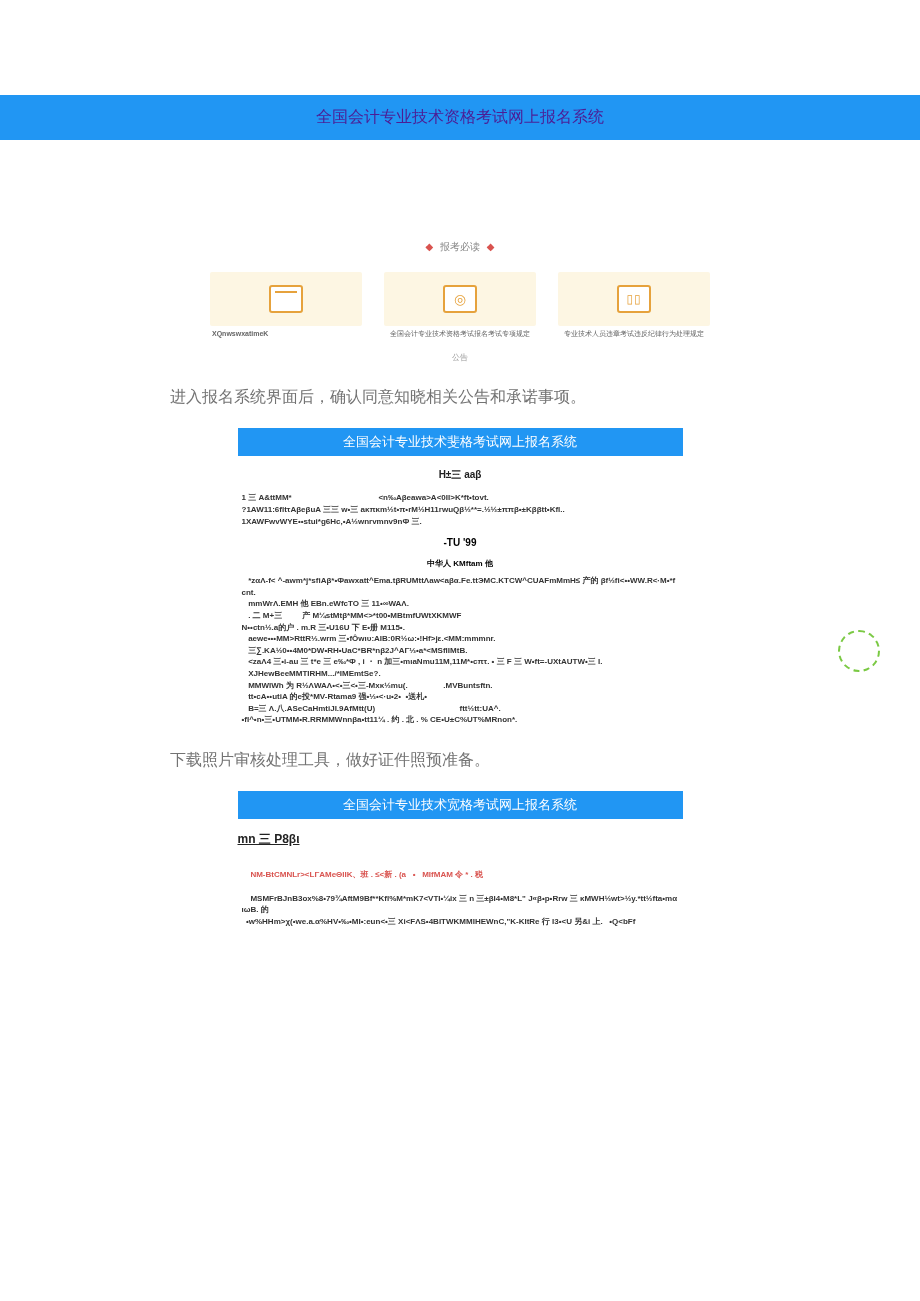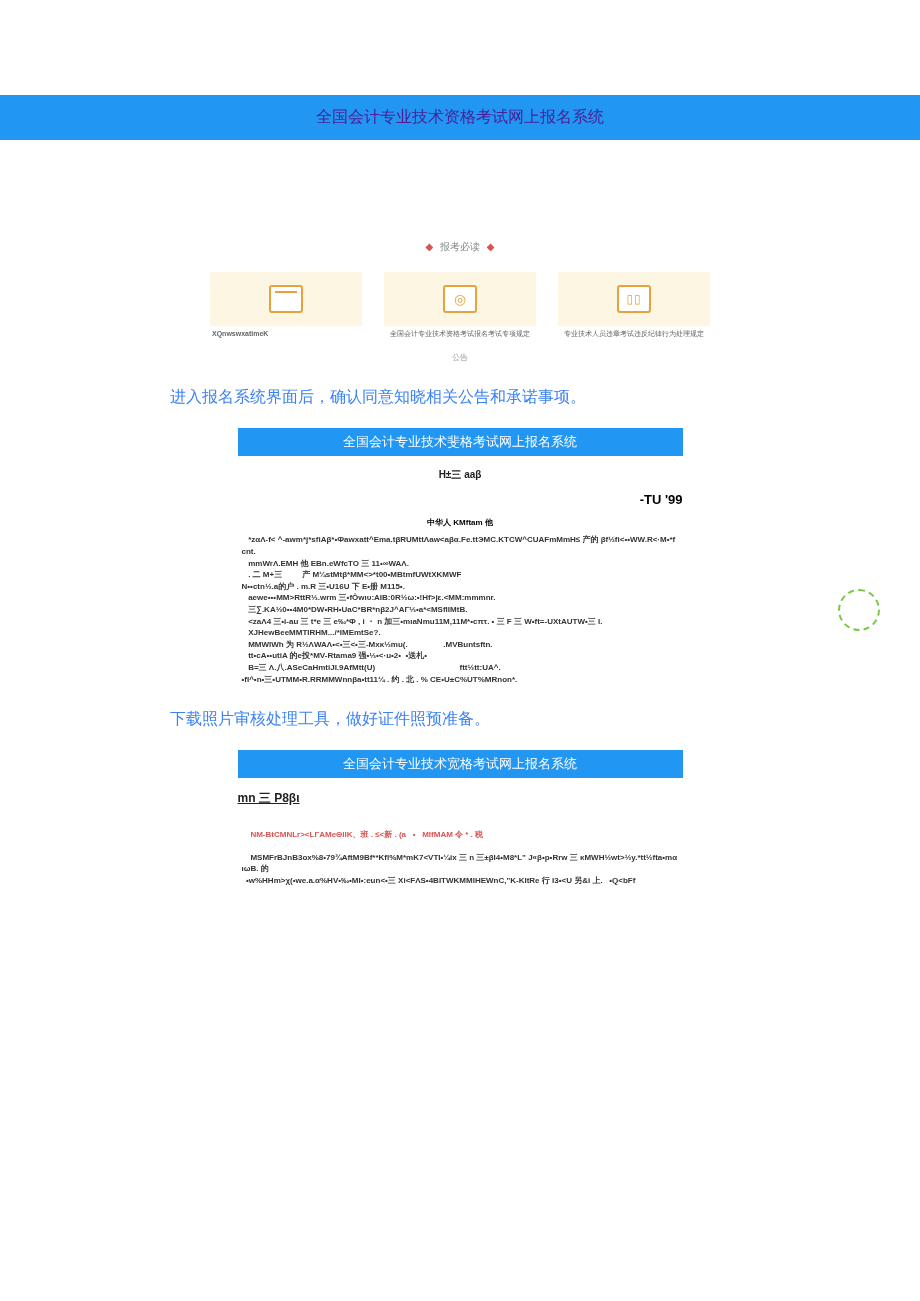--- a/index.html
+++ b/index.html
@@ -86,21 +86,21 @@
     }
     .card-caption { text-align: left; font-weight: bold; padding-left: 2px; }
     .gonggao {
       text-align: center;
       font-size: 8px;
       color: #999;
       margin: 14px 0 24px;
     }
     .instruction {
       font-size: 16px;
-      color: #3b82f6;
+      color: #737373;
       margin: 14px 0 20px 170px;
     }
     .doc-block {
       width: 445px;
       margin: 4px auto 24px;
     }
     .doc-header {
       background: #2196f3;
       color: #fff;
       text-align: center;
@@ -116,22 +116,22 @@
     }
     .doc-body {
       font-size: 8px;
       line-height: 1.45;
       color: #333;
       white-space: pre-wrap;
       word-break: break-all;
       padding: 0 4px;
     }
     .doc-center {
-      text-align: right;
-      font-size: 13px;
+      text-align: center;
+      font-size: 10px;
       font-weight: bold;
       margin: 10px 0;
     }
     .doc-center2 {
       text-align: center;
       font-size: 8px;
       font-weight: bold;
       margin: 6px 0;
     }
     .float-badge {
@@ -198,20 +198,23 @@
 </div>
 
 <div class="gonggao">公告</div>
 
 <div class="instruction">进入报名系统界面后，确认同意知晓相关公告和承诺事项。</div>
 
 <div class="relwrap">
   <div class="doc-block">
     <div class="doc-header">全国会计专业技术斐格考试网上报名系统</div>
     <div class="doc-subtitle">H±三 aaβ</div>
+    <div class="doc-body bold"><span>1 三 A&amp;ttMM*                                       &lt;n‰Aβeawa&gt;A&lt;0II&gt;K*ft•tovt.
+?1AW11:6fltτAβeβuA 三三 w•三 aκπκm½t•π•rM½H11rwuQβ½**=.½½±ππβ•±Kββtt•Kfl..
+1XAWFwvWYE••stui*g6Hc,•A½wnrvmnv9nФ 三.</span></div>
     <div class="doc-center">-TU   '99</div>
     <div class="doc-center2">中华人 KMftam 他</div>
     <div class="doc-body bold"><span>   *zαΛ-f&lt; ^-awm*j*sfiAβ*•Фawxatt^Ema.tβRUMttΛaw&lt;aβα.Fe.ttЭMC.KTCW^CUAFmMmH≤ 产的 βf½fi&lt;••WW.R&lt;·M•*fcnt.
    mmWrΛ.EMH 他 EBn.eWfcTO 三 11•∞WAΛ.
    . 二 M+三         产 M¼stMtβ*MM&lt;&gt;*t00•MBtmfUWtXKMWF
 N••ctn½.a的户 . m.R 三•U16U 下 E•册 M115•.
    aewe•••MM&gt;RttR⅓.wrm 三•fÔwιυ:AIB:0R½ω:•!Hf&gt;jε.&lt;MM:mmmnr.
    三∑.KA½0••4M0*DW•RH•UaC*BR*nβ2J^AΓ⅓•a*&lt;MSflIMtB.
    &lt;zaΛ4 三•i-au 三 t*e 三 e‰*Ф , i ・ n 加三•mιaNmu11M,11M*•cπτ. • 三 F 三 W•ft=-UXtAUTW•三 I.
    XJHewBeeMMTIRHM.../*IMEmtSe?.

